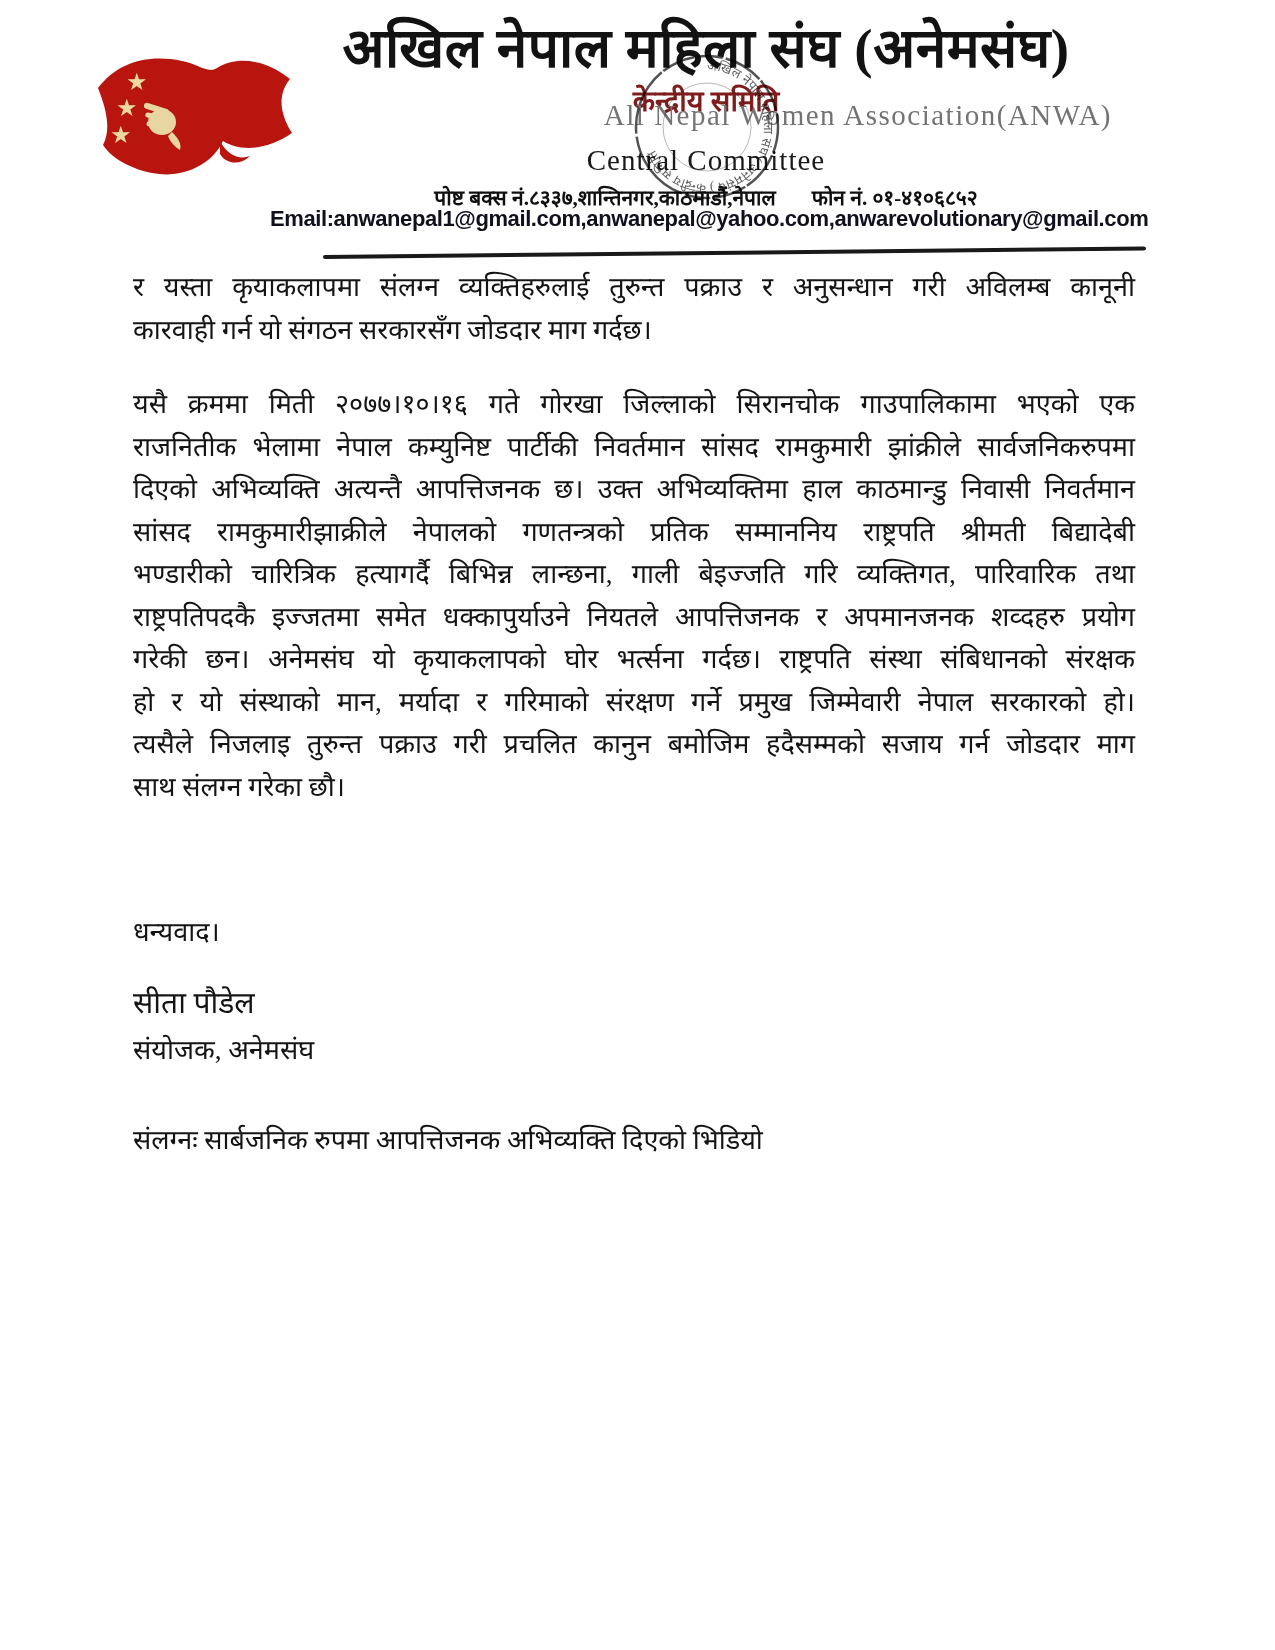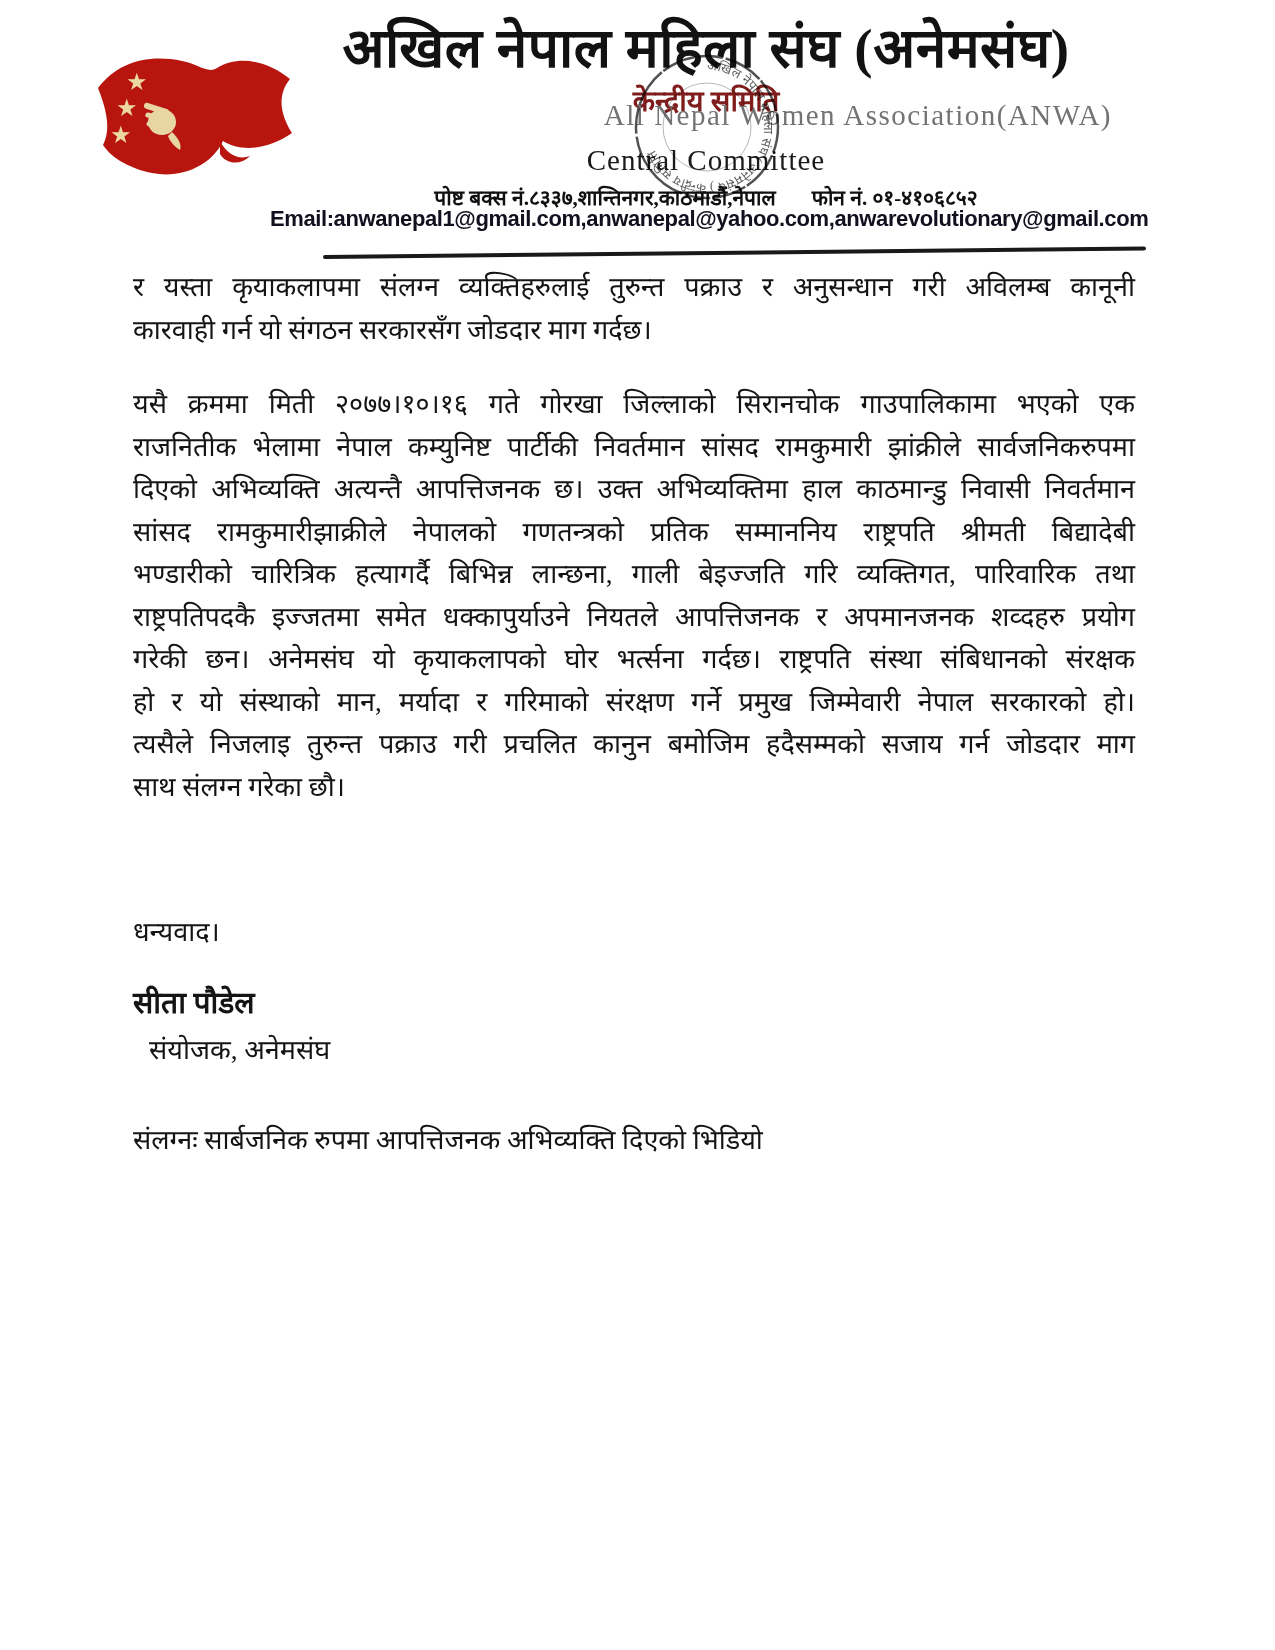--- a/index.html
+++ b/index.html
@@ -63,22 +63,22 @@
   }
   .doc-line{
     line-height:42.5px;
     text-align:justify;
     text-align-last:justify;
   }
   .doc-line.last{text-align-last:left;}
   .p1{top:266px;}
   .p2{top:383px;}
   .thanks{top:912px;font-size:27px;line-height:40px;}
-  .sig-name{top:983px;font-size:30px;font-weight:700;line-height:40px;}
-  .sig-title{top:1030px;font-size:27px;line-height:40px;margin-left:16px;}
+  .sig-name{top:983px;font-size:30px;font-weight:400;line-height:40px;}
+  .sig-title{top:1030px;font-size:27px;line-height:40px;}
   .attachment{top:1120px;font-size:27px;line-height:40px;}
 </style>
 </head>
 <body>
 
 <div class="page">
 
   <header>
 
     <div class="flag">

